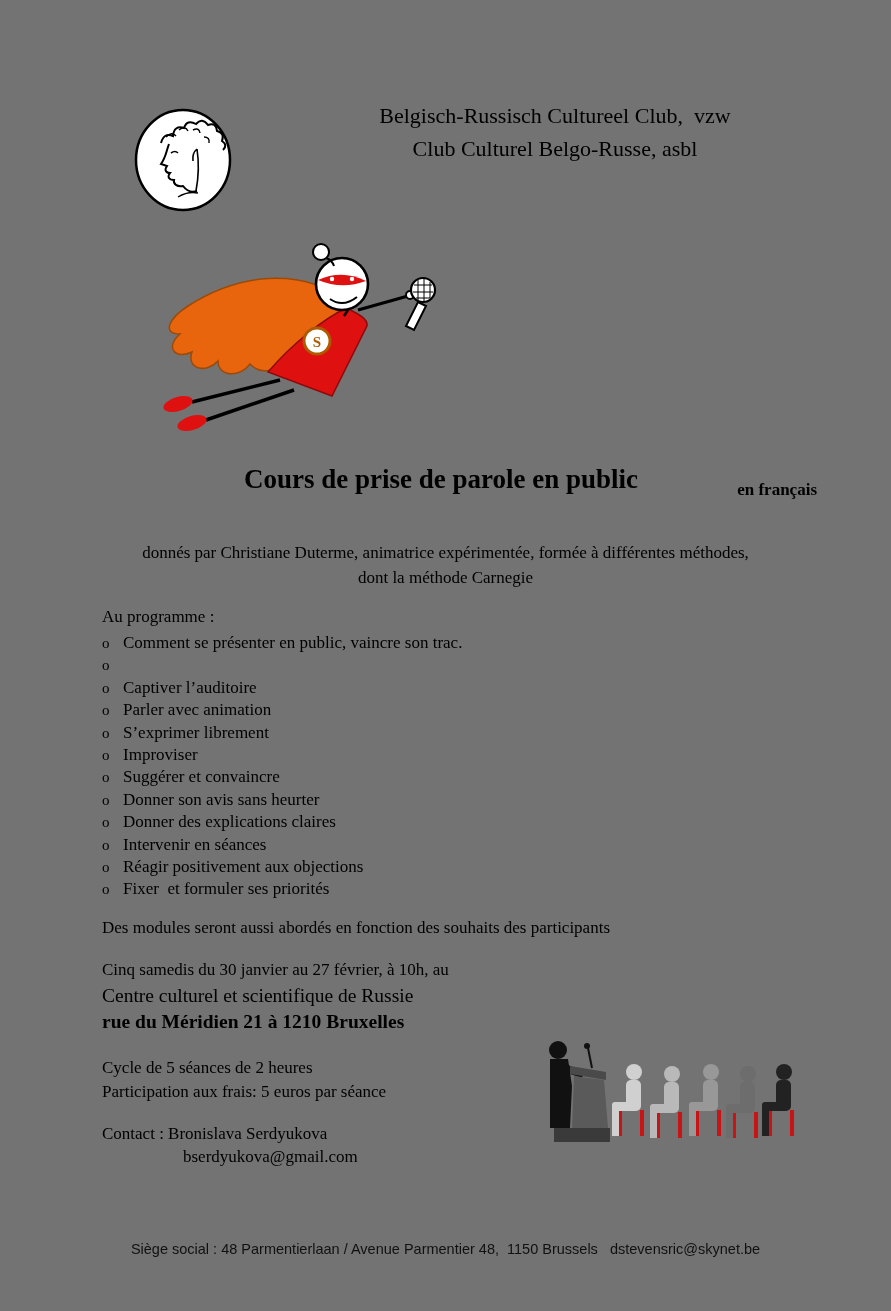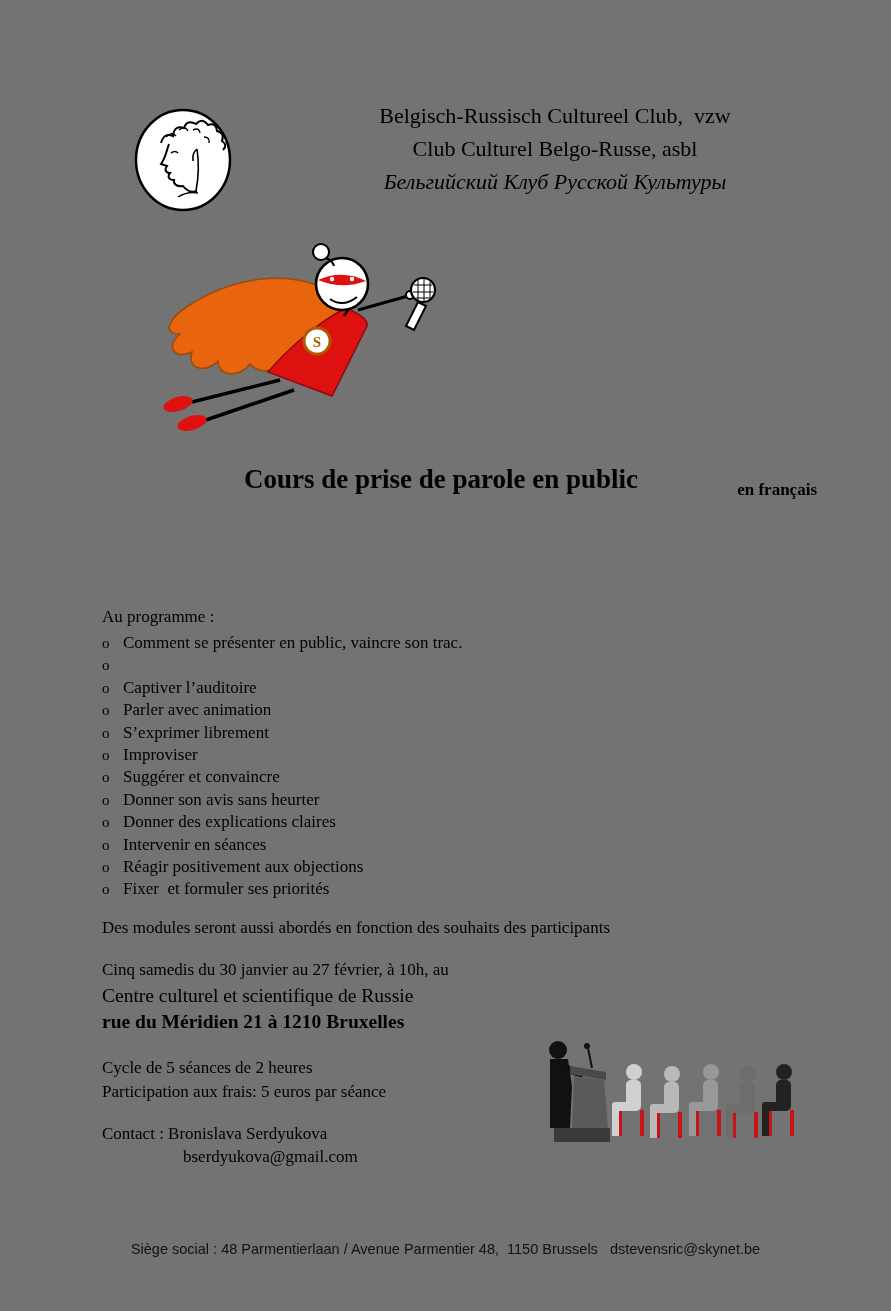--- a/index.html
+++ b/index.html
@@ -78,21 +78,20 @@
 
       <path d="M38,46 q4,-3 7,0" fill="none" stroke="#000" stroke-width="1.6"></path>
 
       <path d="M45,90 q10,-6 20,-4" fill="none" stroke="#000" stroke-width="1.4"></path>
     </svg>
   </div>
 
   <div class="header-text">
     <div class="pre">Belgisch-Russisch Cultureel Club,  vzw</div>
     <div class="pre">Club Culturel Belgo-Russe, asbl</div>
-    <div class="l3 pre">Бельгийский Клуб Русской Культуры</div>
   </div>
 
   <div class="hero">
     <svg width="340" height="218" viewBox="0 0 340 218">
 
       <path d="M228,80 C180,44 118,52 68,84 C48,97 42,112 60,112 C44,126 56,138 72,130
                C66,147 86,152 98,139 C98,155 120,156 130,142 C140,153 158,150 163,137
                L210,122 C214,108 220,93 228,80 Z" fill="#e8650d" stroke="#9c4a08" stroke-width="1.5"></path>
 
       <path d="M160,158 L72,180 M174,168 L86,198" stroke="#000" stroke-width="3.5" fill="none"></path>
@@ -123,20 +122,24 @@
 
       <path d="M210,77 Q223,86 237,75" stroke="#000" stroke-width="2" fill="none"></path>
 
       <path d="M228,88 L224,94" stroke="#000" stroke-width="2.4" fill="none"></path>
     </svg>
   </div>
 
   <h1 class="title">Cours de prise de parole en public</h1>
   <div class="subtitle">en français</div>
 
+  <div class="intro">
+    <div class="pre">donnés par Christiane Duterme, animatrice expérimentée, formée à différentes méthodes,</div>
+    <div class="pre">dont la méthode Carnegie</div>
+  </div>
 
   <div class="program-heading">Au programme :</div>
   <ul class="program-list">
     <li>
         <span class="bullet">o</span>
         <span class="pre">Comment se présenter en public, vaincre son trac.</span>
       </li>
     <li>
         <span class="bullet">o</span>
       </li>

